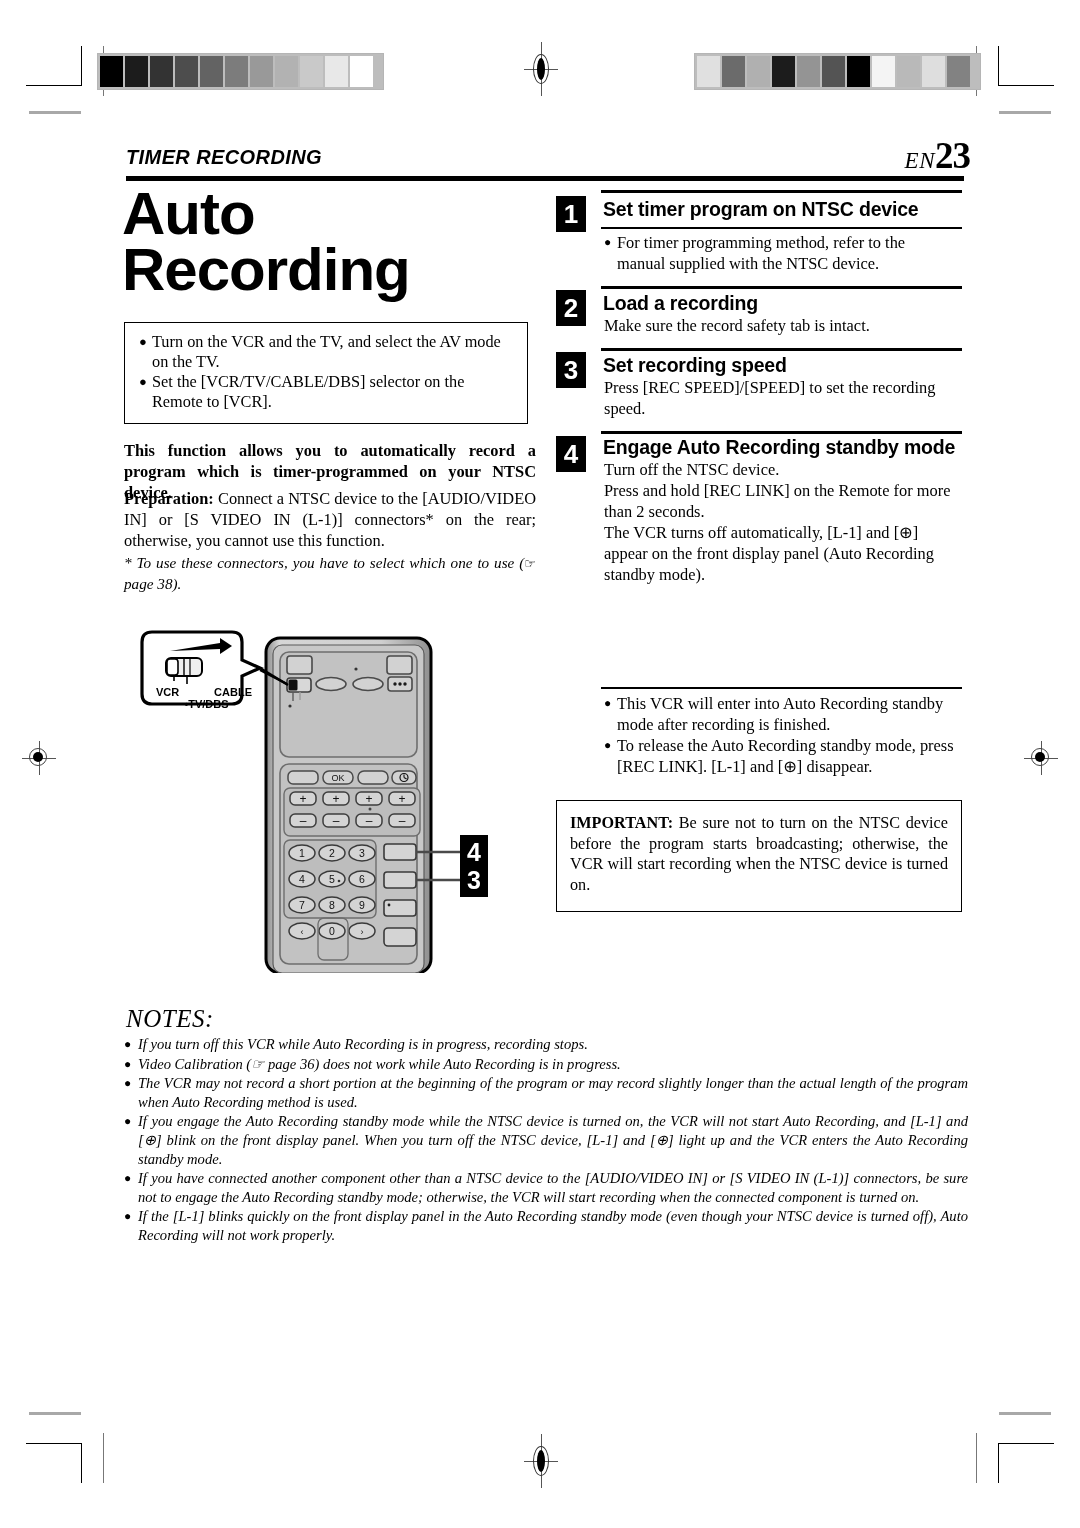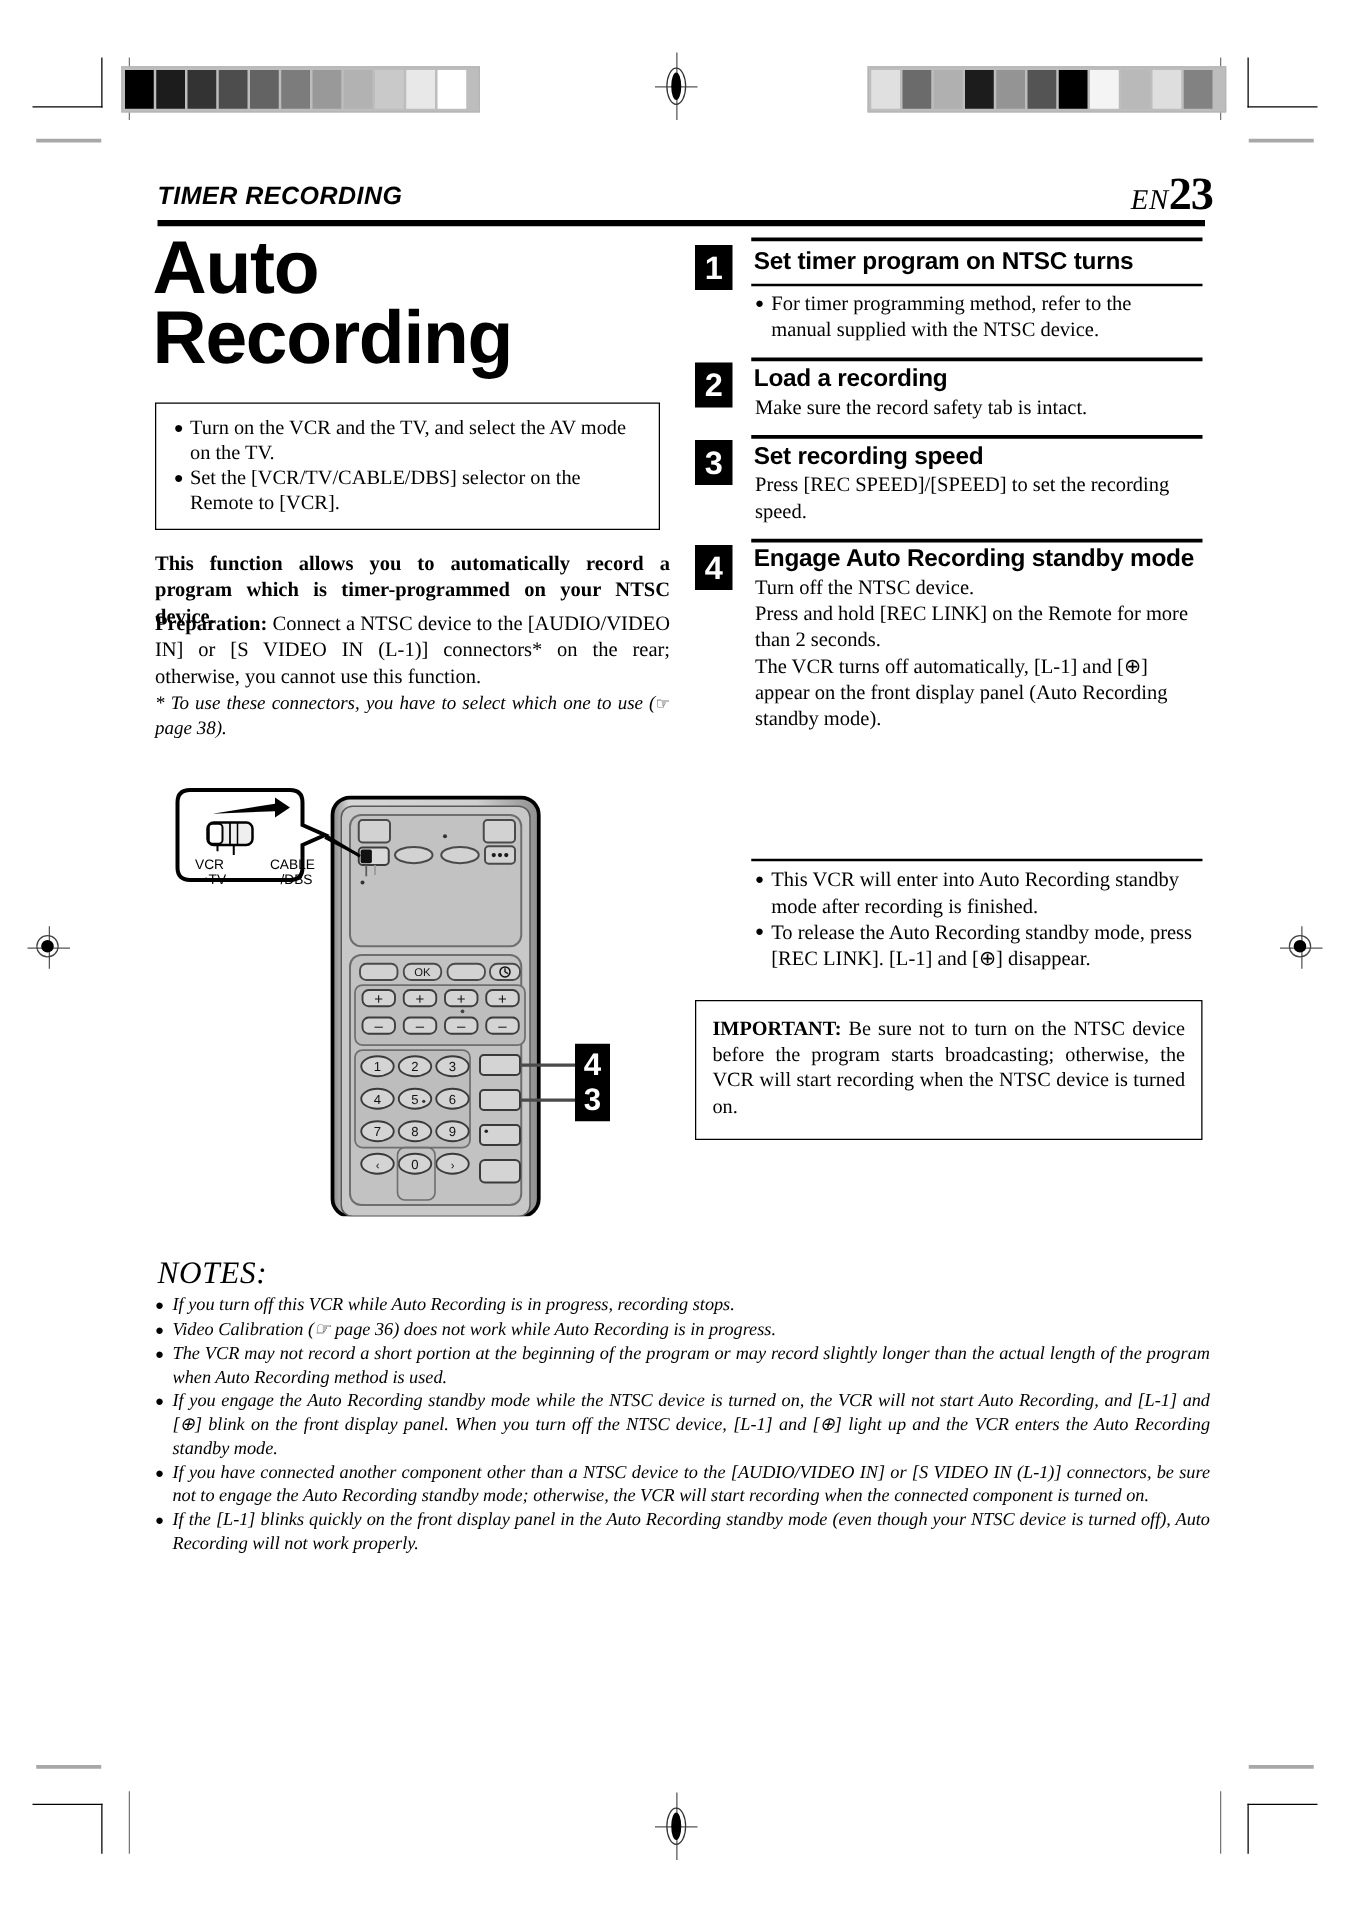--- a/index.html
+++ b/index.html
@@ -258,21 +258,21 @@
   <div class="body-p p2">
     <b class="prep">Preparation:</b><span> Connect a NTSC device to the [AUDIO/VIDEO IN] or [S VIDEO IN (L-1)] connectors* on the rear; otherwise, you cannot use this function.</span>
   </div>
 
   <div class="body-p p3">
     <span>* To use these connectors, you have to select which one to use (</span><span class="hand">☞</span><span> page 38).</span>
   </div>
 
   <div class="step-rule" style="left:601px; top:190px; width:361px;"></div>
   <div class="num-box" style="left:556px; top:196px;">1</div>
-  <div class="step-head" style="left:603px; top:198px;">Set timer program on NTSC turns</div>
+  <div class="step-head" style="left:603px; top:198px;">Set timer program on NTSC device</div>
   <div class="thinrule" style="left:601px; top:227px; width:361px;"></div>
   <div class="step-body" style="left:604px; top:232px; width:350px;">
     <div class="b-li">
       <span class="bul">●</span>
       <span>For timer programming method, refer to the manual supplied with the NTSC device.</span>
     </div>
   </div>
 
   <div class="step-rule" style="left:601px; top:286px; width:361px;"></div>
   <div class="num-box" style="left:556px; top:290px;">2</div>
@@ -431,26 +431,26 @@
       <line x1="44" y1="40" x2="44" y2="58" stroke="#000" stroke-width="1.4"></line>
       <line x1="50" y1="40" x2="50" y2="58" stroke="#000" stroke-width="1.2"></line>
 
       <line x1="34" y1="58" x2="34" y2="63" stroke="#000" stroke-width="1.6"></line>
       <line x1="47" y1="58" x2="47" y2="66" stroke="#000" stroke-width="1.6"></line>
     </svg>
 
     
     <div style="position:absolute; left:18px; top:692px;"></div>
     <div style="position:absolute; left:14px; top:68px; width:100px;
-                font-family:'Liberation Sans', sans-serif; font-size:11px; font-weight:normal; line-height:12px;">
+                font-family:'Liberation Sans', sans-serif; font-size:11px; font-weight:bold; line-height:12px;">
       <div style="display:flex; justify-content:space-between; padding:0 2px;">
         <span>VCR</span>
         <span>CABLE</span>
       </div>
-      <div style="display:flex; justify-content:space-between; padding:0 4px 0 9px;">
+      <div style="display:flex; justify-content:center; padding:0 4px 0 9px;">
         <span>•TV</span>
         <span>/DBS</span>
       </div>
     </div>
 
     <div class="rc-num" style="left:320px; top:217px;">4</div>
     <div class="rc-num" style="left:320px; top:245px;">3</div>
   </div>
 
   <div class="notes-title">NOTES:</div>

